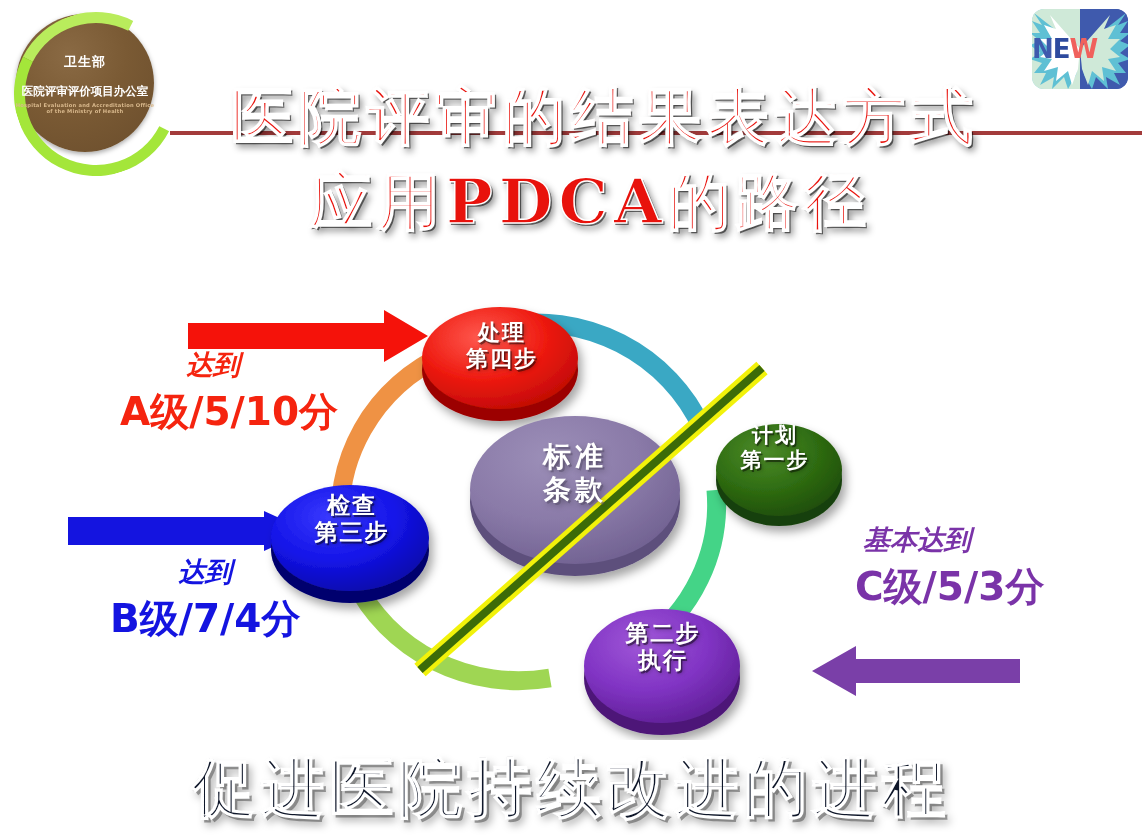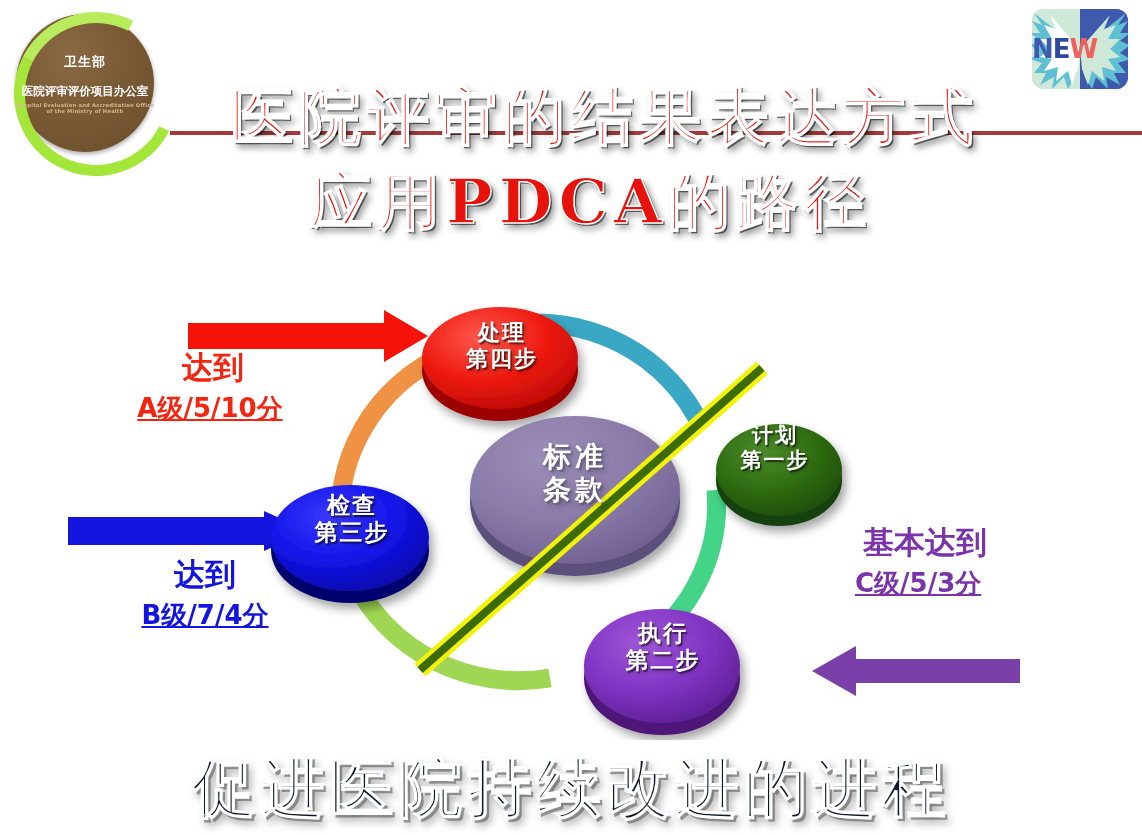--- a/index.html
+++ b/index.html
@@ -136,22 +136,22 @@
   }
 
   
   .side-label {
     position: absolute;
     font-weight: bold;
     white-space: nowrap;
     line-height: 1.45;
     font-family: "DejaVu Sans", "Liberation Sans", sans-serif;
   }
-  .side-label .ln1 { display:block; font-size: 31px; }
-  .side-label .ln2 { display:block; font-size: 26px; text-decoration: underline; }
+  .side-label .ln1 { display:block; font-size: 27px; font-style: italic; }
+  .side-label .ln2 { display:block; font-size: 39px; }
 
   #label-a { left: 120px; top: 345px; color: #f5240f; text-align: center; width: 180px; }
   #label-a .ln1 { margin-left: 6px; }
   #label-b { left: 110px; top: 552px; color: #1414e0; text-align: center; width: 190px; }
   #label-c { left: 855px; top: 520px; color: #7a33a8; text-align: left; width: 250px; }
   #label-c .ln1 { margin-left: 8px; }
 
   
   .arrow { position: absolute; }
   #arrow-red   { left: 188px; top: 310px; }
@@ -333,22 +333,22 @@
 
   <div class="node" id="node-a-text">
     <span>处理</span>
     <span>第四步</span>
   </div>
   <div class="node" id="node-p-text">
     <span>计划</span>
     <span>第一步</span>
   </div>
   <div class="node" id="node-d-text">
+    <span>第二步</span>
     <span>执行</span>
-    <span>第二步</span>
   </div>
   <div class="node" id="node-c-text">
     <span>检查</span>
     <span>第三步</span>
   </div>
   <div class="node" id="node-core-text">
     <span>标准</span>
     <span>条款</span>
   </div>
 

